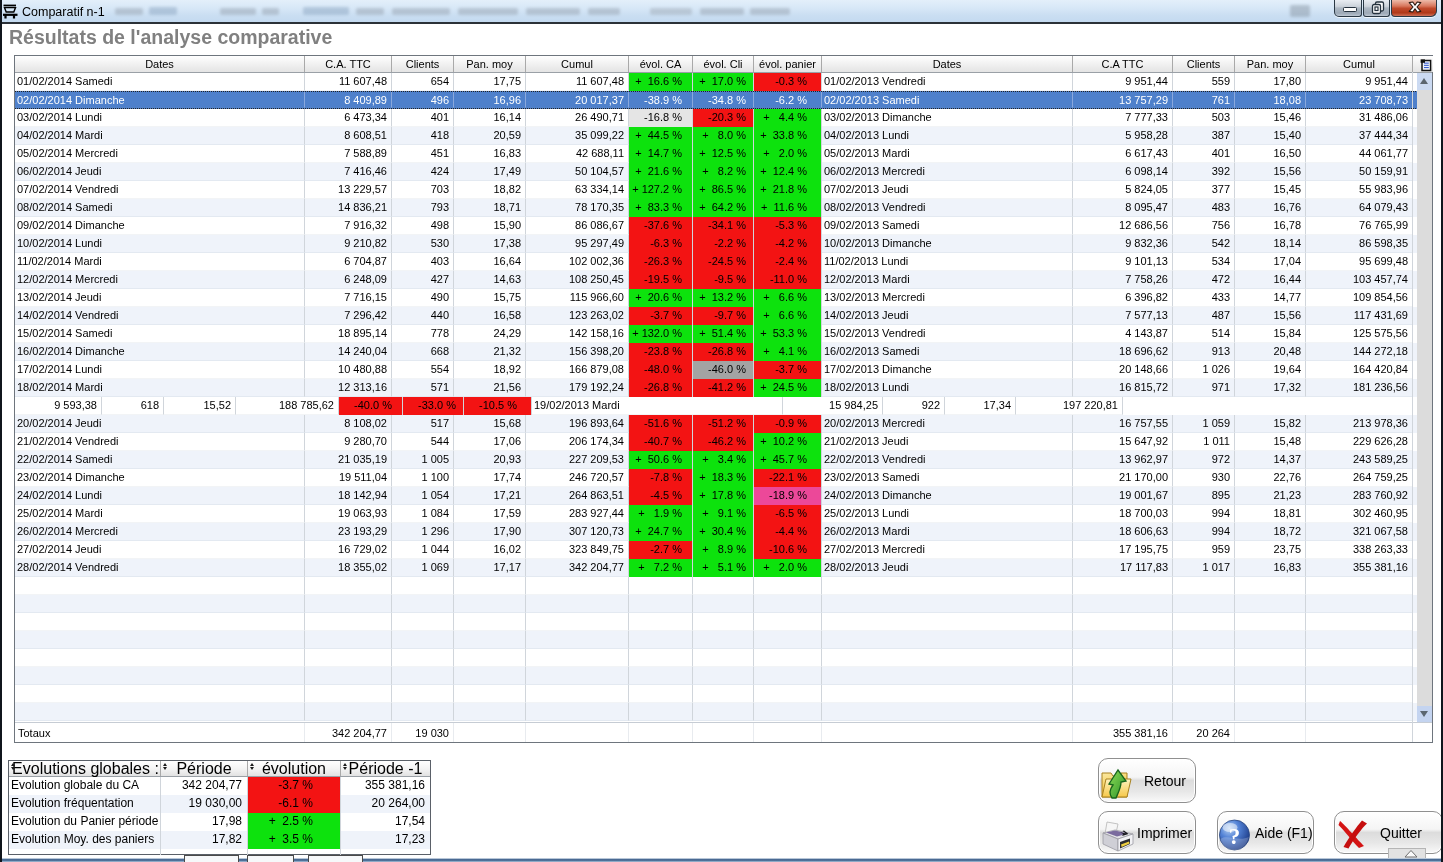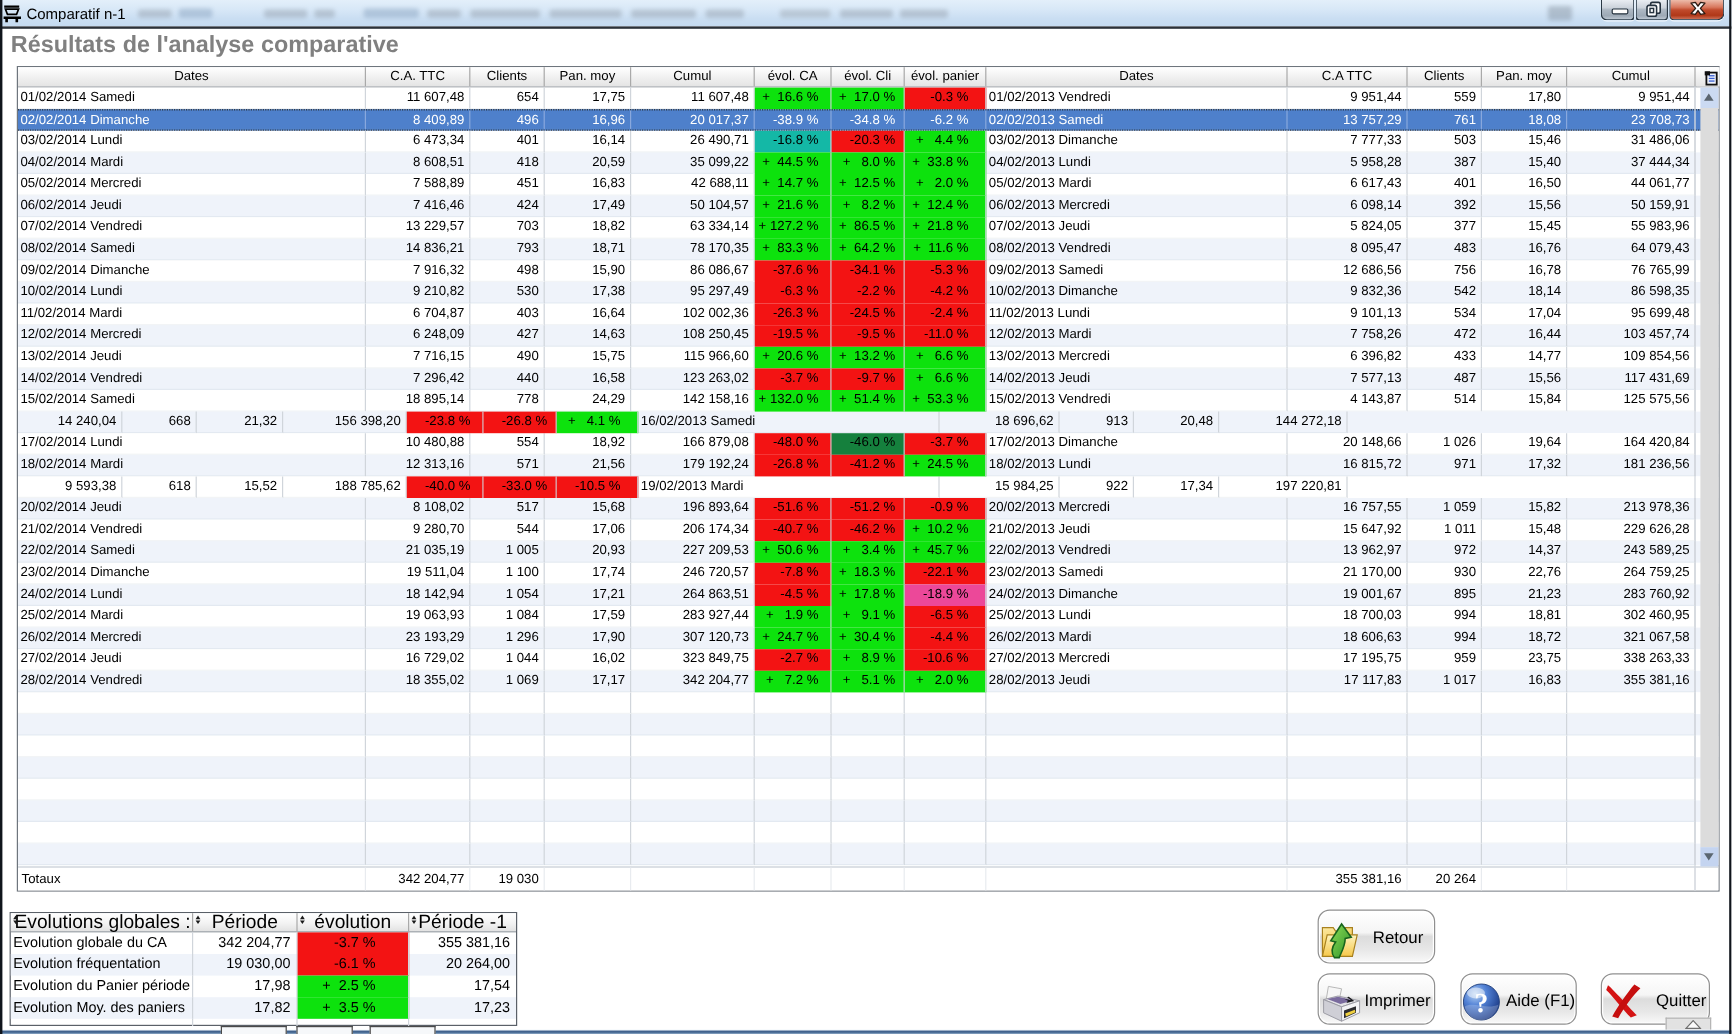--- a/index.html
+++ b/index.html
@@ -91,21 +91,21 @@
 .frag { position:absolute; top:855px; height:7px; background:#f6f8fa; border:1px solid #4a4a4a; border-bottom:none; z-index:51;}
 
 
 .btn { position:absolute; border:1px solid #909090; border-radius:10px;
   background:linear-gradient(180deg,#ffffff 0%,#f5f5f5 42%,#dcdcdc 50%,#e7e7e7 75%,#f9f9f9 100%);
   box-shadow:inset 0 0 0 1px #fff; font-size:14px; color:#000; }
 .btn .lbl { position:absolute; top:50%; transform:translateY(-50%); white-space:nowrap; }
 #bretour { left:1098px; top:758px; width:98px; height:45px; }
 #bimpr { left:1098px; top:811px; width:98px; height:43px; }
 #baide { left:1217px; top:811px; width:97px; height:43px; }
-#bquit { left:1334px; top:811px; width:91px; height:43px; }
+#bquit { left:1334px; top:811px; width:109px; height:43px; }
 #bretour .lbl { left:45px; } #bimpr .lbl { left:38px; } #baide .lbl { left:37px; } #bquit .lbl { left:45px; }
 #corner-tab { position:absolute; left:1388px; top:848px; width:38px; height:12px; z-index:10;
   border:1px solid #b5b5b5; border-bottom:none; background:#e2e2e2; }
 #corner-tab svg { position:absolute; left:15px; top:1px; }
 </style></head><body>
 
 <div id="titlebar"></div>
 <div id="tbline"></div>
 <svg id="appico" width="17" height="17" viewBox="0 0 17 17">
   <path d="M1.5 2.5 L14 2.5" stroke="#000" stroke-width="1.8" fill="none"></path>
@@ -189,21 +189,21 @@
       <span class="c10 nr">761</span>
       <span class="c11 nr">18,08</span>
       <span class="c12 nr">23 708,73</span>
     </div>
 <div class="row">
       <span class="c0 dl">03/02/2014 Lundi</span>
       <span class="c1 nr">6 473,34</span>
       <span class="c2 nr">401</span>
       <span class="c3 nr">16,14</span>
       <span class="c4 nr">26 490,71</span>
-      <span class="c5 pc" style="background:#14b8a6">-16.8&nbsp;%</span>
+      <span class="c5 pc" style="background:#e5e5e5">-16.8&nbsp;%</span>
       <span class="c6 pc" style="background:#f31313">-20.3&nbsp;%</span>
       <span class="c7 pc" style="background:#0de20d">+&nbsp;&nbsp;&nbsp;4.4&nbsp;%</span>
       <span class="c8 dl">03/02/2013 Dimanche</span>
       <span class="c9 nr">7 777,33</span>
       <span class="c10 nr">503</span>
       <span class="c11 nr">15,46</span>
       <span class="c12 nr">31 486,06</span>
     </div>
 <div class="row alt">
       <span class="c0 dl">04/02/2014 Mardi</span>
@@ -379,41 +379,42 @@
       <span class="c5 pc" style="background:#0de20d">+&nbsp;132.0&nbsp;%</span>
       <span class="c6 pc" style="background:#0de20d">+&nbsp;&nbsp;51.4&nbsp;%</span>
       <span class="c7 pc" style="background:#0de20d">+&nbsp;&nbsp;53.3&nbsp;%</span>
       <span class="c8 dl">15/02/2013 Vendredi</span>
       <span class="c9 nr">4 143,87</span>
       <span class="c10 nr">514</span>
       <span class="c11 nr">15,84</span>
       <span class="c12 nr">125 575,56</span>
     </div>
 <div class="row alt">
+      <span class="c0 dl">16/02/2014 Dimanche</span>
       <span class="c1 nr">14 240,04</span>
       <span class="c2 nr">668</span>
       <span class="c3 nr">21,32</span>
       <span class="c4 nr">156 398,20</span>
       <span class="c5 pc" style="background:#f31313">-23.8&nbsp;%</span>
       <span class="c6 pc" style="background:#f31313">-26.8&nbsp;%</span>
       <span class="c7 pc" style="background:#0de20d">+&nbsp;&nbsp;&nbsp;4.1&nbsp;%</span>
       <span class="c8 dl">16/02/2013 Samedi</span>
       <span class="c9 nr">18 696,62</span>
       <span class="c10 nr">913</span>
       <span class="c11 nr">20,48</span>
       <span class="c12 nr">144 272,18</span>
     </div>
 <div class="row">
       <span class="c0 dl">17/02/2014 Lundi</span>
       <span class="c1 nr">10 480,88</span>
       <span class="c2 nr">554</span>
       <span class="c3 nr">18,92</span>
       <span class="c4 nr">166 879,08</span>
       <span class="c5 pc" style="background:#f31313">-48.0&nbsp;%</span>
-      <span class="c6 pc" style="background:#15803d">-46.0&nbsp;%</span>
+      <span class="c6 pc" style="background:#a3a3a3">-46.0&nbsp;%</span>
       <span class="c7 pc" style="background:#f31313">-3.7&nbsp;%</span>
       <span class="c8 dl">17/02/2013 Dimanche</span>
       <span class="c9 nr">20 148,66</span>
       <span class="c10 nr">1 026</span>
       <span class="c11 nr">19,64</span>
       <span class="c12 nr">164 420,84</span>
     </div>
 <div class="row alt">
       <span class="c0 dl">18/02/2014 Mardi</span>
       <span class="c1 nr">12 313,16</span>

